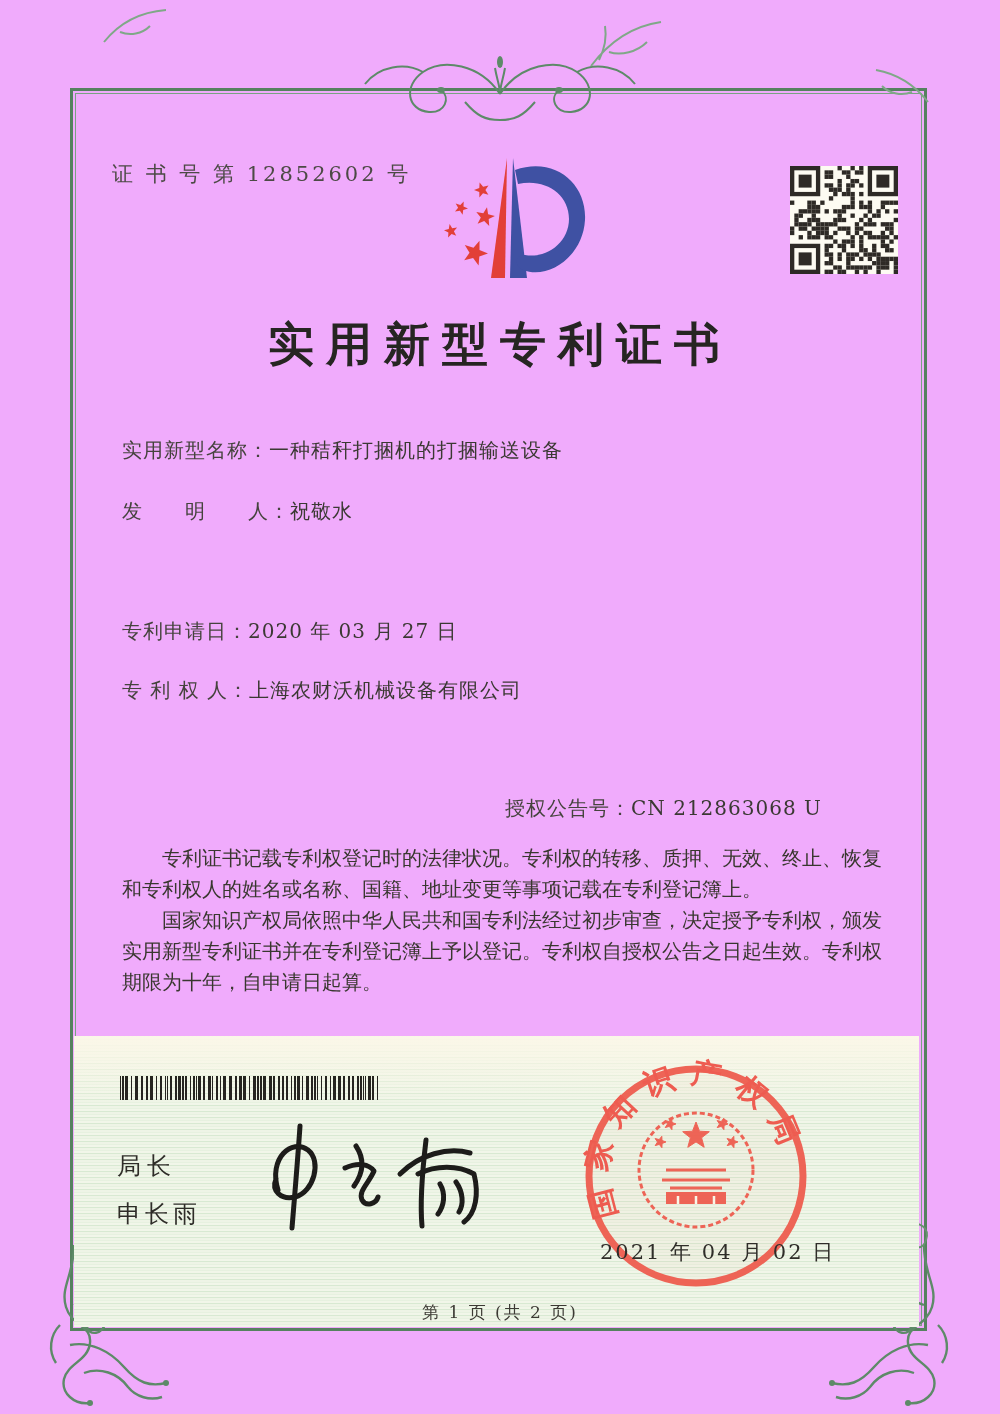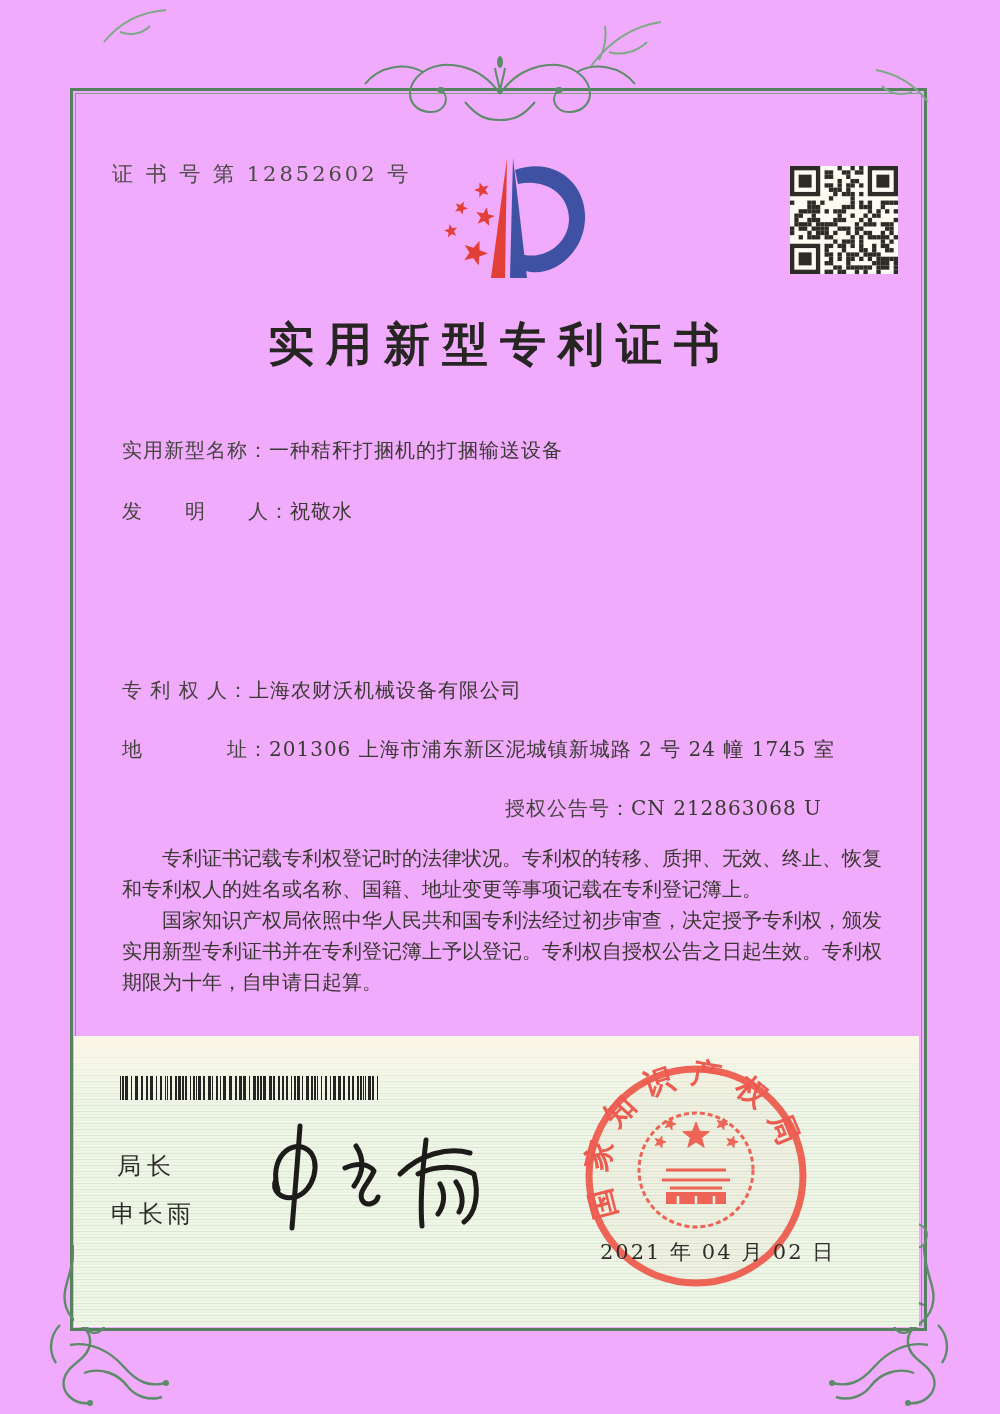--- a/index.html
+++ b/index.html
@@ -62,21 +62,21 @@
     display:flex; align-items:stretch;
   }
   .barcode span { display:block; height:100%; }
 
   .director-title {
     position:absolute; left:117px; top:1150px;
     font-size:24px; color:#2e2c28; letter-spacing:6px;
     font-family:"DejaVu Sans","Liberation Sans",sans-serif;
   }
   .director-name {
-    position:absolute; left:111px; top:1198px;
+    position:absolute; left:117px; top:1198px;
     font-size:24px; color:#2e2c28; letter-spacing:4px;
     font-family:"DejaVu Sans","Liberation Sans",sans-serif;
   }
   .signature { position:absolute; left:248px; top:1112px; width:275px; height:135px; }
 
   .seal { position:absolute; left:578px; top:1058px; width:236px; height:236px; opacity:.93; }
   .seal-date {
     position:absolute; left:600px; top:1238px; z-index:5;
     font-size:21px; color:#2f2d29; letter-spacing:2px; white-space:nowrap;
   }
@@ -412,25 +412,25 @@
     </svg>
 
   <div class="title">实用新型专利证书</div>
 
   <div class="field-row" style="top:437px">
     <span class="lab">实用新型名称：</span><span class="val">一种秸秆打捆机的打捆输送设备</span>
   </div>
   <div class="field-row" style="top:498px">
     <span class="lab">发　　明　　人：</span><span class="val">祝敬水</span>
   </div>
+  <div class="field-row" style="top:618px">
+    <span class="lab">专利申请日：</span><span class="val">2020 年 03 月 27 日</span>
+  </div>
   <div class="field-row" style="top:677px">
     <span class="lab">专 利 权 人：</span><span class="val">上海农财沃机械设备有限公司</span>
-  </div>
-  <div class="field-row" style="top:736px">
-    <span class="lab">地　　　　址：</span><span class="val">201306  上海市浦东新区泥城镇新城路 2 号 24 幢 1745 室</span>
   </div>
   <div class="field-row grant-no-pair">
     <span class="lab">授权公告号：</span><span class="val">CN 212863068 U</span>
   </div>
 
   <div class="body-text">
     <p>专利证书记载专利权登记时的法律状况。专利权的转移、质押、无效、终止、恢复和专利权人的姓名或名称、国籍、地址变更等事项记载在专利登记簿上。</p>
     <p>国家知识产权局依照中华人民共和国专利法经过初步审查，决定授予专利权，颁发实用新型专利证书并在专利登记簿上予以登记。专利权自授权公告之日起生效。专利权期限为十年，自申请日起算。</p>
   </div>
 
@@ -547,14 +547,15 @@
       <rect x="88" y="134" width="60" height="12" stroke="none"></rect>
       <g stroke="#fbf7e8" stroke-width="2.5" fill="none">
         <path d="M100,146 L100,138"></path>
           <path d="M118,146 L118,138"></path>
           <path d="M136,146 L136,138"></path>
       </g>
     </g>
   </svg>
   <div class="seal-date">2021 年 04 月 02 日</div>
 
+  <div class="page-indicator">第 1 页 (共 2 页)</div>
 
 </div>
 
 </body></html>

